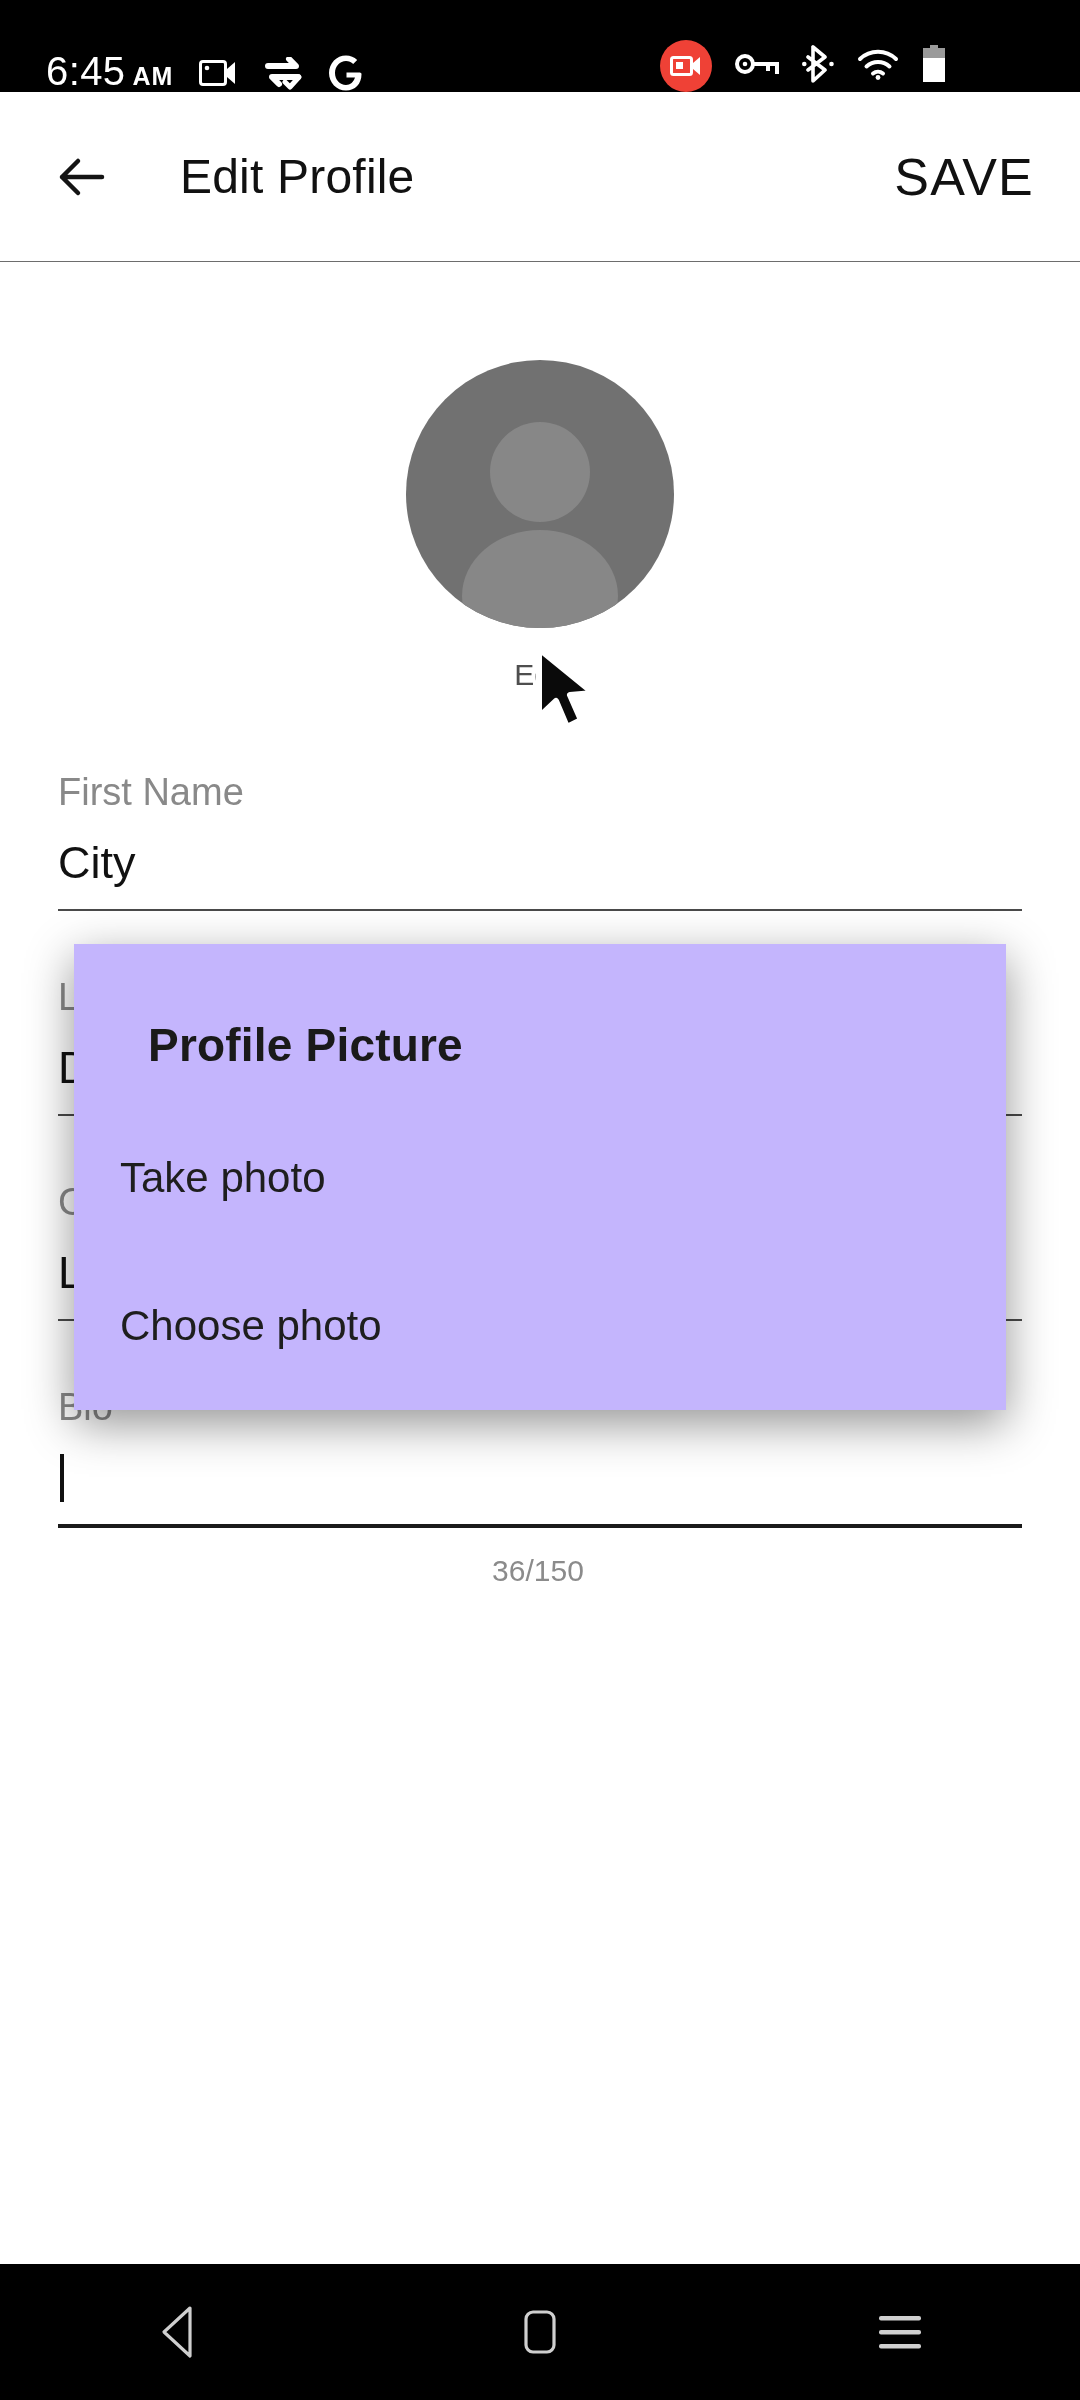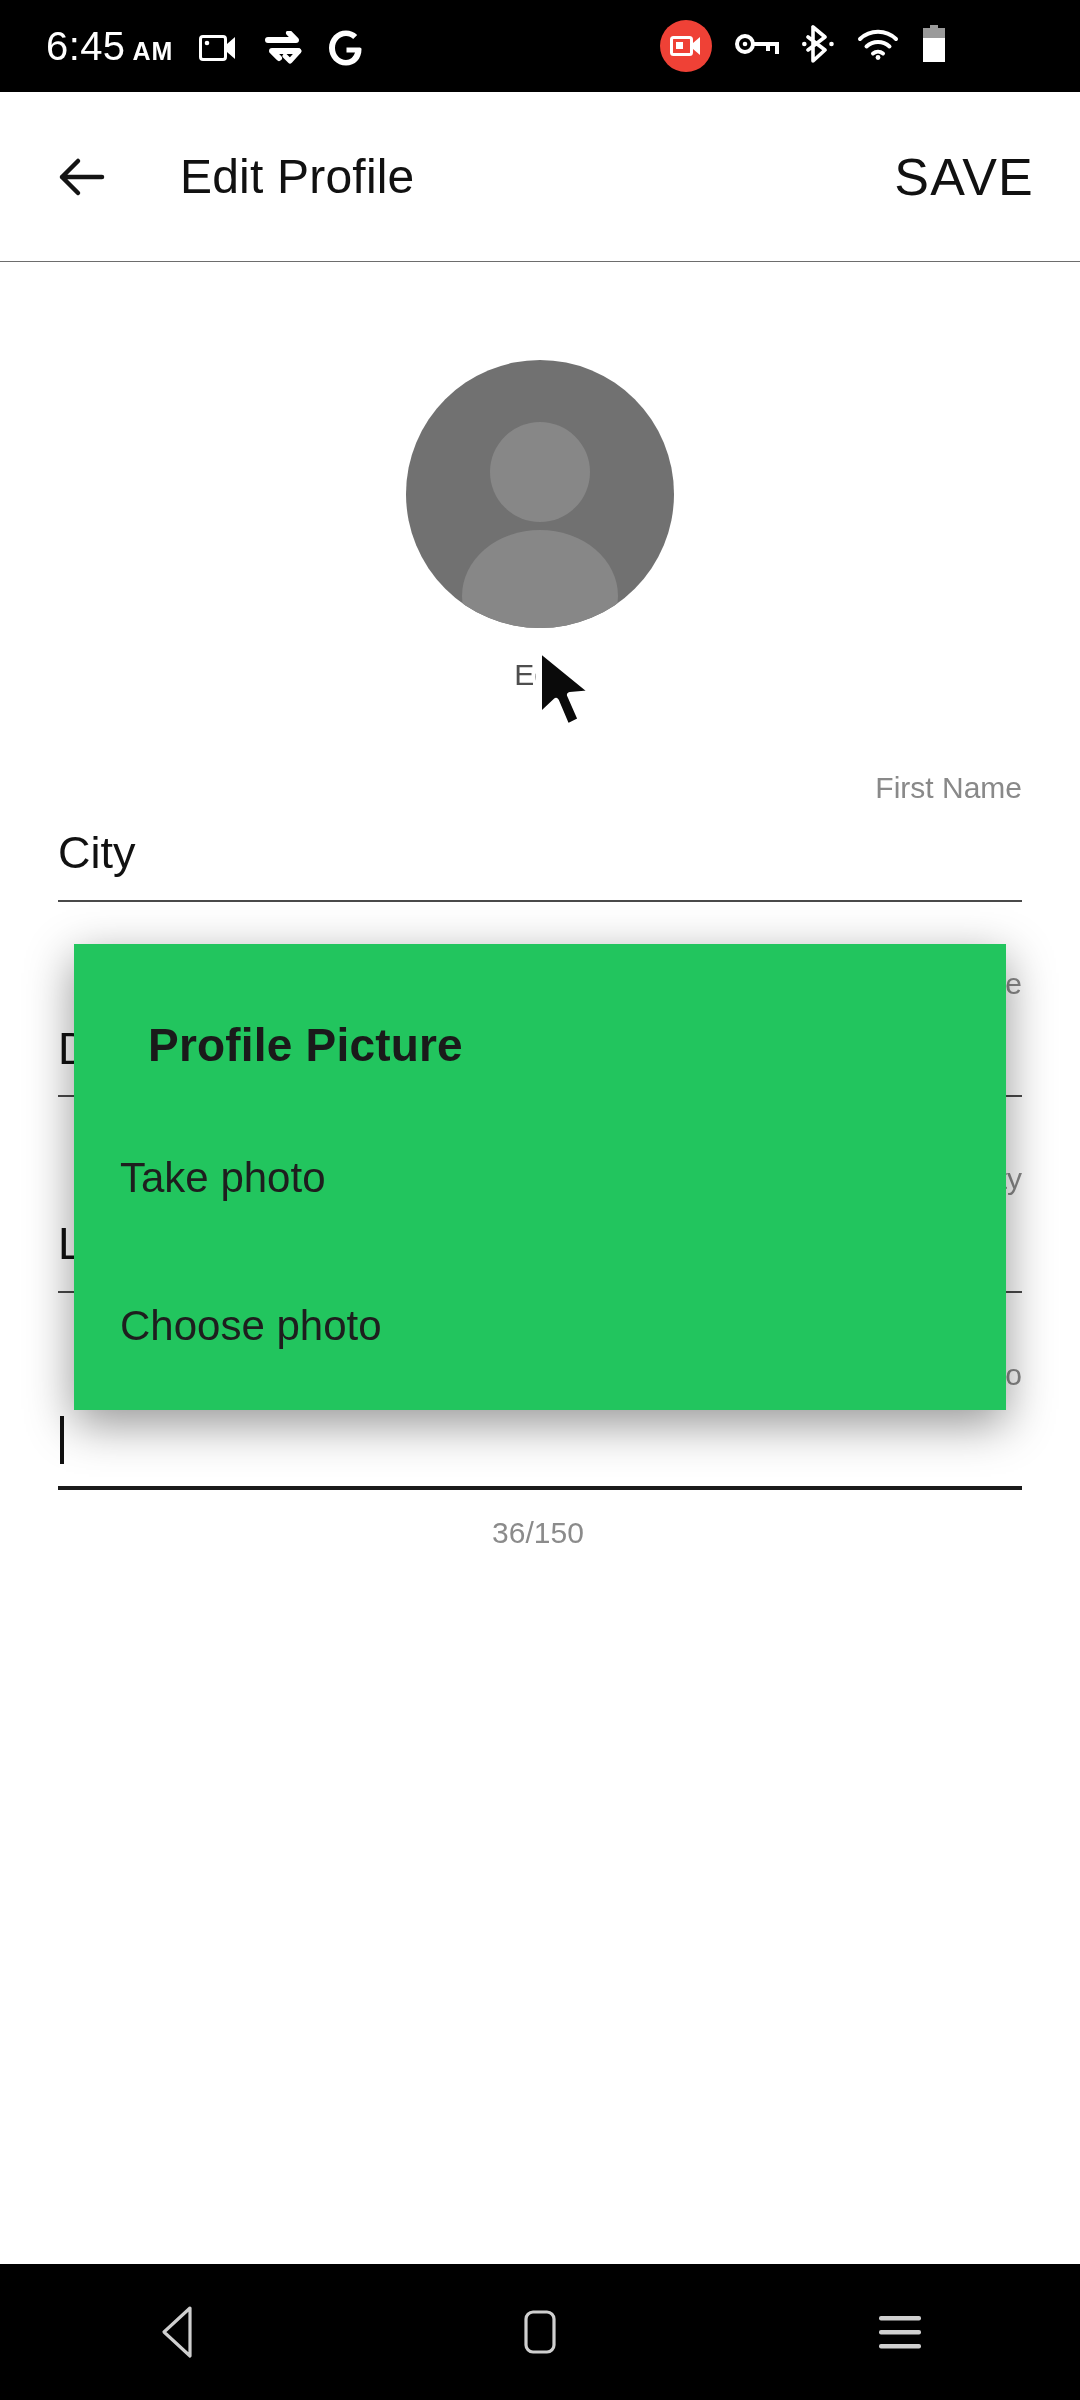--- a/index.html
+++ b/index.html
@@ -14,21 +14,21 @@
     width:1080px; height:2400px;
     background:#000;
     overflow:hidden;
   }
 
   
   #status-bar {
     position:absolute; top:0; left:0;
     width:972px; height:92px;
     background:#000;
-    display:flex; align-items:center;
+    display:flex; align-items:flex-end;
     padding:0 26px 0 46px;
   }
   .sb-left { display:flex; align-items:baseline; gap:26px; flex:1; }
   .sb-clock {
     color:#fff; font-size:40px; font-weight:500;
     letter-spacing:0.4px; line-height:1;
   }
   .sb-clock .ampm { font-size:25px; font-weight:600; margin-left:7px; letter-spacing:1px; }
   .sb-left-icons { display:flex; align-items:center; gap:26px; position:relative; top:3px; }
   .sb-right { display:flex; align-items:center; gap:23px; }
@@ -73,23 +73,22 @@
   }
   .avatar-edit {
     margin-top:30px;
     font-size:30px; color:#4e4e4e;
   }
 
   
   .form { margin-top:78px; padding:0 58px; }
   .field { margin-bottom:8px; }
   .field-label {
-    font-size:30px; color:#898989; line-height:1.2;
+    font-size:38px; color:#898989; line-height:1.2;
     margin-bottom:22px;
-    text-align:right;
   }
   .field-value {
     font-size:45px; color:#111; line-height:1.1;
     padding-bottom:22px; white-space:nowrap;
   }
   .field-underline { height:2px; background:#4a4a4a; width:100%; }
   .field.focused .field-underline { height:4px; background:#1a1a1a; }
   .field-value .caret {
     display:inline-block; width:4px; height:48px;
     background:#111; vertical-align:-9px; margin-left:2px;
@@ -106,21 +105,21 @@
     width:1080px; height:2172px;
     background:rgba(0,0,0,0.0);
     pointer-events:none;
   }
 
   
   #dialog {
     position:absolute;
     left:74px; top:944px;
     width:932px; height:466px;
-    background:#22c55e;
+    background:#c4b5fd;
     box-shadow:0 14px 44px rgba(0,0,0,0.42);
   }
   .dlg-title {
     font-size:46px; color:#1a1a1a; font-weight:700;
     padding:74px 0 0 74px; letter-spacing:0.2px;
   }
   .dlg-item {
     font-size:42px; color:#1e1e1e; font-weight:400;
     padding-left:46px;
   }

